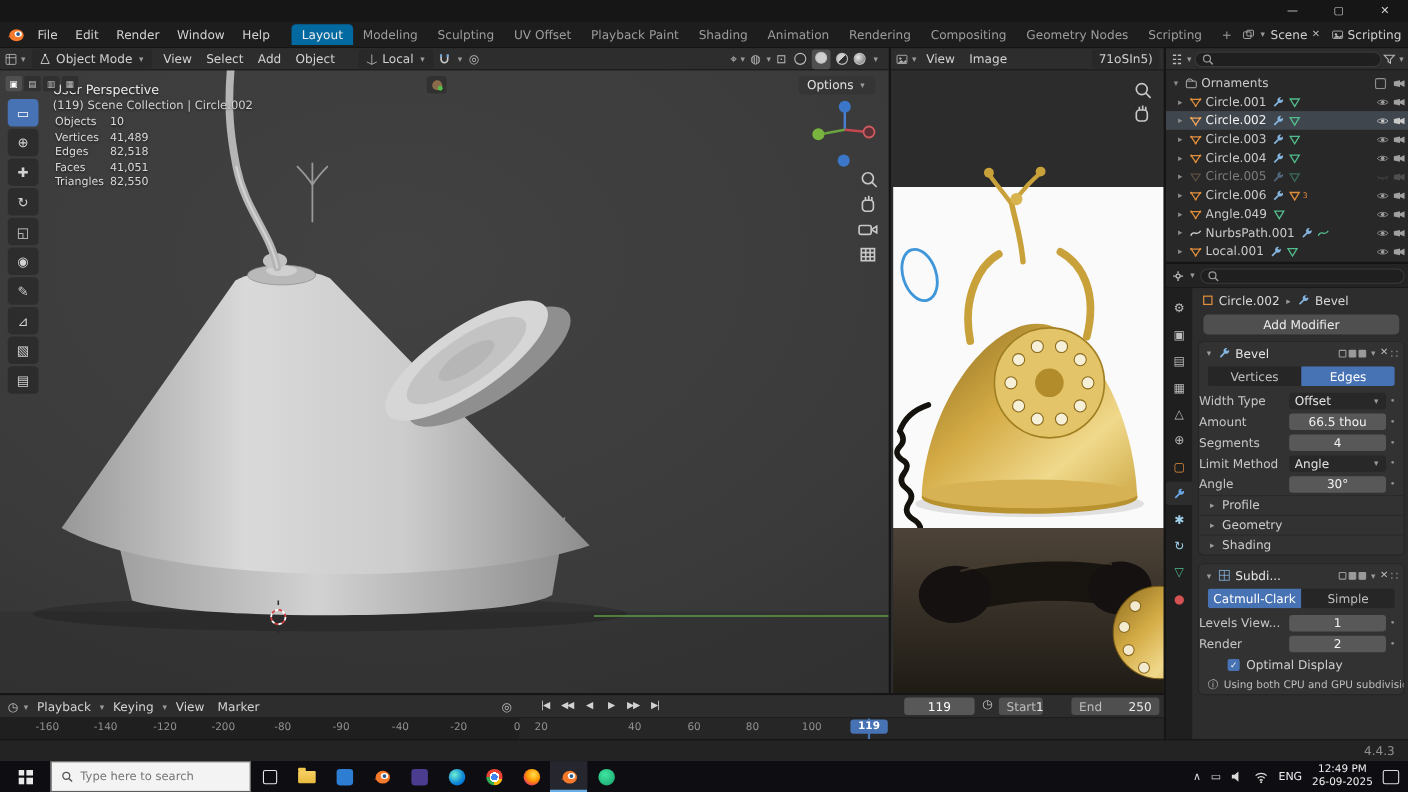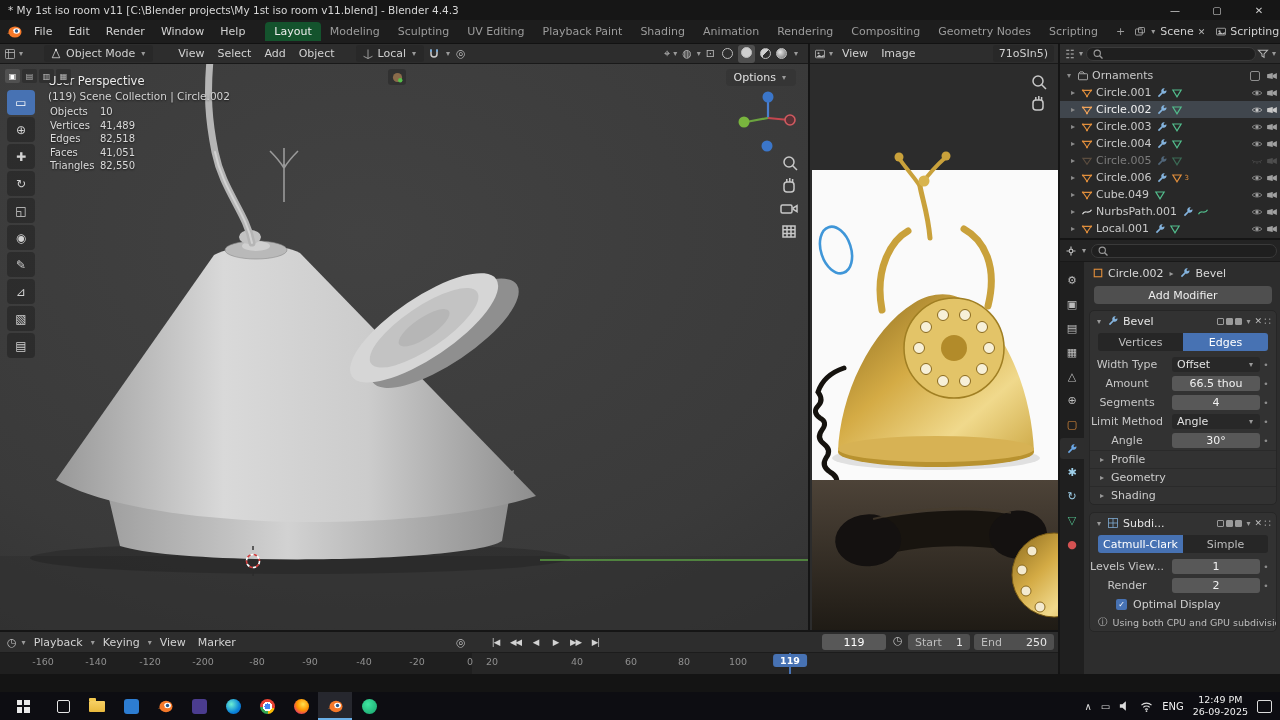--- a/index.html
+++ b/index.html
@@ -13,21 +13,21 @@
 
 .titlebar{left:0;top:0;width:1280px;height:20px;background:#161616;display:flex;align-items:center;padding-left:8px;font-size:10.5px;color:#d6d6d6}
 .win-controls{margin-left:auto;display:flex;height:100%}
 .win-btn{width:42px;display:flex;align-items:center;justify-content:center;font-size:10px;color:#cfcfcf}
 
 
 .topbar{left:0;top:20px;width:1280px;height:24px;background:#1d1d1d;display:flex;align-items:center;padding:0 6px;border-bottom:1px solid #121212}
 .menu-item{padding:2px 8px;color:#d2d2d2;border-radius:3px;white-space:nowrap}
 .ws-tabs{display:flex;margin-left:12px}
 .ws-tab{padding:3px 9px;color:#9c9c9c;border-radius:4px 4px 0 0;white-space:nowrap}
-.ws-tab.active{background:#14532d;color:#ececec}
+.ws-tab.active{background:#0369a1;color:#ececec}
 .topbar-right{margin-left:auto;display:flex;align-items:center;gap:3px}
 .mini-ic{color:#b9b9b9;font-size:9px;padding:0 1px}
 .chev{color:#9a9a9a;font-size:8px;padding:0 2px}
 
 
 .region-header{height:20px;background:#2d2d2d;display:flex;align-items:center;padding:0 4px;gap:1px;border-bottom:1px solid #191919;position:relative}
 .hmenu{padding:2px 6px;color:#d2d2d2;white-space:nowrap}
 .pill{background:#282828;border-radius:3px;display:flex;align-items:center;gap:4px;padding:2px 6px;white-space:nowrap}
 .hspace{flex:1}
 .sphere{width:11px;height:11px;border-radius:50%;border:1px solid #bdbdbd;display:inline-block}
@@ -83,21 +83,21 @@
 .crumbs{display:flex;align-items:center;gap:4px;height:22px;padding:0 8px;color:#d8d8d8}
 .addmod{margin:2px 10px 6px;height:18px;background:#4f4f4f;border-radius:4px;display:flex;align-items:center;justify-content:center;color:#ededed}
 .panel{margin:0 5px 7px;background:#323232;border:1px solid #262626;border-radius:5px;overflow:hidden}
 .panel-h{height:20px;display:flex;align-items:center;gap:4px;padding:0 5px;color:#e4e4e4}
 .ph-ic{display:flex;gap:2px;margin-left:auto;align-items:center}
 .ph-sq{width:7px;height:7px;border:1px solid #9a9a9a;border-radius:1px}
 .seg{display:flex;margin:2px 8px 4px;border-radius:3px;overflow:hidden}
 .seg>div{flex:1;text-align:center;padding:2.5px 0;background:#262626;color:#bdbdbd}
 .seg>.on{background:#4772b3;color:#fff}
 .prow{display:flex;align-items:center;height:19px;padding:0 4px 0 0}
-.plabel{flex:1;text-align:center;padding-right:8px;color:#c6c6c6;white-space:nowrap;overflow:hidden}
+.plabel{flex:1;text-align:left;padding-right:8px;color:#c6c6c6;white-space:nowrap;overflow:hidden}
 .pval{width:88px;height:15px;border-radius:3px;display:flex;align-items:center}
 .pval.dd{background:#282828;justify-content:space-between;padding:0 5px;color:#e2e2e2}
 .pval.num{background:#585858;justify-content:center;color:#f2f2f2}
 .anim-dot{width:12px;text-align:center;color:#8d8d8d;font-size:9px}
 .subpanel{height:18px;display:flex;align-items:center;gap:5px;padding:0 8px;border-top:1px solid #2a2a2a;color:#cccccc}
 .chkrow{display:flex;align-items:center;gap:6px;height:19px;padding:0 4px 0 26px}
 .chk{width:11px;height:11px;background:#4772b3;border-radius:2px;display:flex;align-items:center;justify-content:center;color:#fff;font-size:8px}
 .noterow{display:flex;align-items:center;gap:5px;height:17px;padding:0 8px;color:#bdbdbd;font-size:9.5px;white-space:nowrap}
 
 
@@ -137,21 +137,20 @@
 .clock{font-size:9.5px;line-height:1.3;text-align:center;color:#f0f0f0}
 .notif{width:15px;height:13px;border:1.2px solid #dcdcdc;border-radius:2px}
 .lang{font-size:10px;color:#f0f0f0}
 </style>
 </head>
 <body>
 
 <div class="app">
 
   <div class="abs titlebar">
-    <span>* My 1st iso room v11 [C:\Blender projects\My 1st iso room v11.blend] - Blender 4.4.3</span>
     <div class="win-controls">
       <span class="win-btn">—</span>
       <span class="win-btn">▢</span>
       <span class="win-btn">✕</span>
     </div>
   </div>
 
   <div class="abs topbar">
     <span style="margin-right:4px">
       <svg width="16" height="12" viewBox="0 0 16 12">
@@ -163,21 +162,21 @@
     </span>
     <span class="menu-item">File</span>
     <span class="menu-item">Edit</span>
     <span class="menu-item">Render</span>
     <span class="menu-item">Window</span>
     <span class="menu-item">Help</span>
     <div class="ws-tabs">
       <span class="ws-tab active">Layout</span>
       <span class="ws-tab">Modeling</span>
       <span class="ws-tab">Sculpting</span>
-      <span class="ws-tab">UV Editing</span>
+      <span class="ws-tab">UV Offset</span>
       <span class="ws-tab">Playback Paint</span>
       <span class="ws-tab">Shading</span>
       <span class="ws-tab">Animation</span>
       <span class="ws-tab">Rendering</span>
       <span class="ws-tab">Compositing</span>
       <span class="ws-tab">Geometry Nodes</span>
       <span class="ws-tab">Scripting</span>
       <span class="ws-tab">+</span>
     </div>
     <div class="topbar-right">
@@ -204,21 +203,21 @@
 
   <div class="abs viewport">
     <div class="region-header">
       <span>
         <svg class="oi" viewBox="0 0 16 16">
             <rect x="2" y="2" width="12" height="12" rx="1" fill="none" stroke="#bdbdbd"></rect>
             <path d="M2 6h12M6 2v12" stroke="#bdbdbd"></path>
           </svg>
       </span>
       <span class="chev">▾</span>
-      <span class="pill" style="margin:0 18px">
+      <span class="pill" style="margin:0 3px">
         <svg class="oi" viewBox="0 0 16 16">
             <path d="M3 13 8 2l5 11z" fill="none" stroke="#e0e0e0"></path>
             <circle cx="8" cy="2.5" r="1.4" fill="#e0e0e0"></circle>
           </svg>
         <span>Object Mode</span>
         <span class="chev">▾</span>
       </span>
       <span class="hmenu">View</span>
       <span class="hmenu">Select</span>
       <span class="hmenu">Add</span>
@@ -687,21 +686,21 @@
       </div>
 
       <div class="orow">
         <span class="exp">▸</span>
         <svg class="oi" viewBox="0 0 16 16">
             <path d="M2.5 4.5h11L8 12.5z" fill="none" stroke="#e08e3c" stroke-width="1.5"></path>
             <circle cx="2.5" cy="4.5" r="1.3" fill="#e08e3c"></circle>
             <circle cx="13.5" cy="4.5" r="1.3" fill="#e08e3c"></circle>
             <circle cx="8" cy="12.5" r="1.3" fill="#e08e3c"></circle>
           </svg>
-        <span class="nm">Cube.049</span>
+        <span class="nm">Angle.049</span>
         <svg class="oi" viewBox="0 0 16 16">
             <path d="M2.5 4h11L8 13z" fill="none" stroke="#52bc8c" stroke-width="1.6"></path>
           </svg>
         <span class="ospace"></span>
         <svg class="oi" viewBox="0 0 16 16">
             <path d="M1.5 8C4 4.5 12 4.5 14.5 8 12 11.5 4 11.5 1.5 8Z" fill="none" stroke="#a0a0a0"></path>
             <circle cx="8" cy="8" r="2.2" fill="#a0a0a0"></circle>
           </svg>
         <svg class="oi" viewBox="0 0 16 16">
             <path d="M1.5 5.5 9 4v8l-7.5-1.5z" fill="#a0a0a0"></path>
@@ -946,21 +945,21 @@
       <div class="transport">
         <span class="tbtn">|◀</span>
         <span class="tbtn">◀◀</span>
         <span class="tbtn">◀</span>
         <span class="tbtn">▶</span>
         <span class="tbtn">▶▶</span>
         <span class="tbtn">▶|</span>
       </div>
       <span class="framefield">119</span>
       <span class="tl-clock">◷</span>
-      <span class="rangepill" style="left:908px;width:62px">
+      <span class="rangepill" style="left:908px;width:40px">
         <span style="color:#bdbdbd">Start</span>
           <span>1</span>
       </span>
       <span class="rangepill" style="left:974px;width:80px">
         <span style="color:#bdbdbd">End</span>
           <span>250</span>
       </span>
     </div>
     <div class="ruler">
       <div class="oor"></div>
@@ -976,29 +975,39 @@
       <span class="tick" style="left:492px">20</span>
       <span class="tick" style="left:577px">40</span>
       <span class="tick" style="left:631px">60</span>
       <span class="tick" style="left:684px">80</span>
       <span class="tick" style="left:738px">100</span>
       <div class="playhead"></div>
       <span class="phbadge">119</span>
     </div>
   </div>
 
+  <div class="abs statusbar">
+    <span class="ver">4.4.3</span>
+  </div>
 
   <div class="abs taskbar">
     <div class="start">
       <span class="winlogo">
           <span></span>
           <span></span>
           <span></span>
           <span></span>
         </span>
+    </div>
+    <div class="tb-search">
+      <svg width="12" height="12" viewBox="0 0 16 16">
+          <circle cx="7" cy="7" r="4.2" fill="none" stroke="#555" stroke-width="1.6"></circle>
+          <path d="M10.2 10.2 14 14" stroke="#555" stroke-width="1.8"></path>
+        </svg>
+      <input placeholder="Type here to search" style="">
     </div>
     <div class="tb-app">
         <span class="taskview"></span>
       </div>
     <div class="tb-app">
         <span class="folder"></span>
       </div>
     <div class="tb-app">
         <span class="sq14" style="background:#2d7dd2"></span>
       </div>

